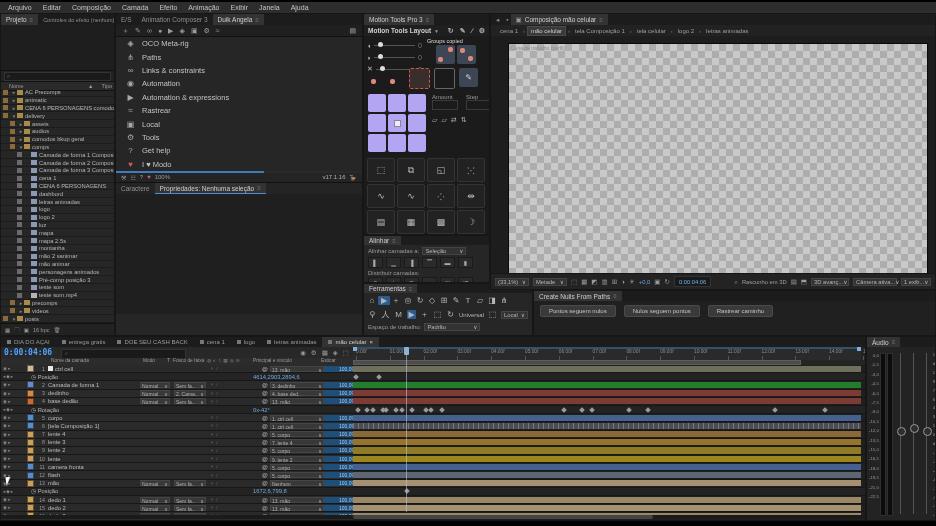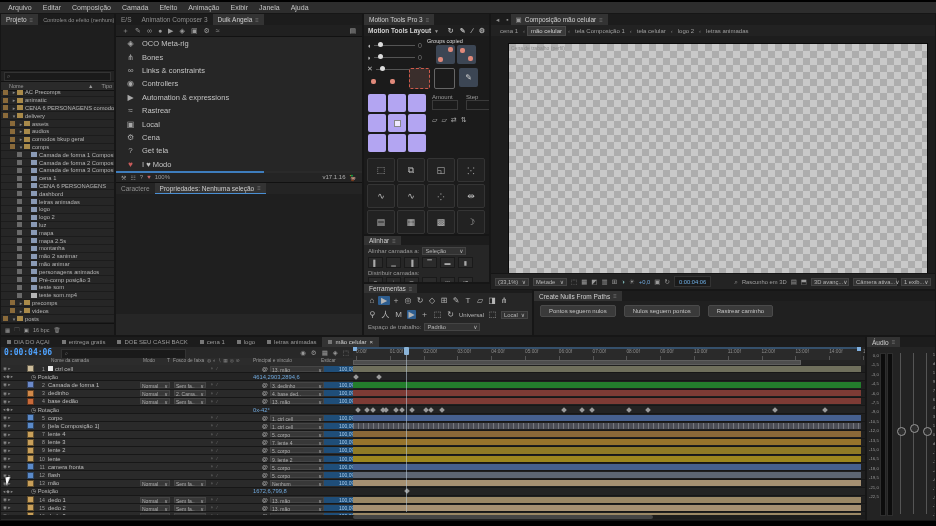--- a/index.html
+++ b/index.html
@@ -352,49 +352,49 @@
       <span>≈</span>
       <span style="margin-left:auto;">▤</span>
     </div>
     <div id="duiklist">
         <div class="ditem">
           <span class="ic">◈</span>
           <span>OCO Meta-rig</span>
         </div>
         <div class="ditem">
           <span class="ic">⋔</span>
-          <span>Bones</span>
+          <span>Paths</span>
         </div>
         <div class="ditem">
           <span class="ic">∞</span>
           <span>Links &amp; constraints</span>
         </div>
         <div class="ditem">
           <span class="ic">◉</span>
-          <span>Controllers</span>
+          <span>Automation</span>
         </div>
         <div class="ditem">
           <span class="ic">▶</span>
           <span>Automation &amp; expressions</span>
         </div>
         <div class="ditem">
           <span class="ic">≈</span>
           <span>Rastrear</span>
         </div>
         <div class="ditem">
           <span class="ic">▣</span>
           <span>Local</span>
         </div>
         <div class="ditem">
           <span class="ic">⚙</span>
-          <span>Cena</span>
+          <span>Tools</span>
         </div>
         <div class="ditem">
           <span class="ic">?</span>
-          <span>Get tela</span>
+          <span>Get help</span>
         </div>
         <div class="ditem">
           <span class="ic" style="color: rgb(200, 90, 90);">♥</span>
           <span>I ♥ Modo</span>
         </div>
       </div>
     <div class="dprog">
         <div></div>
       </div>
     <div class="dstatus">

